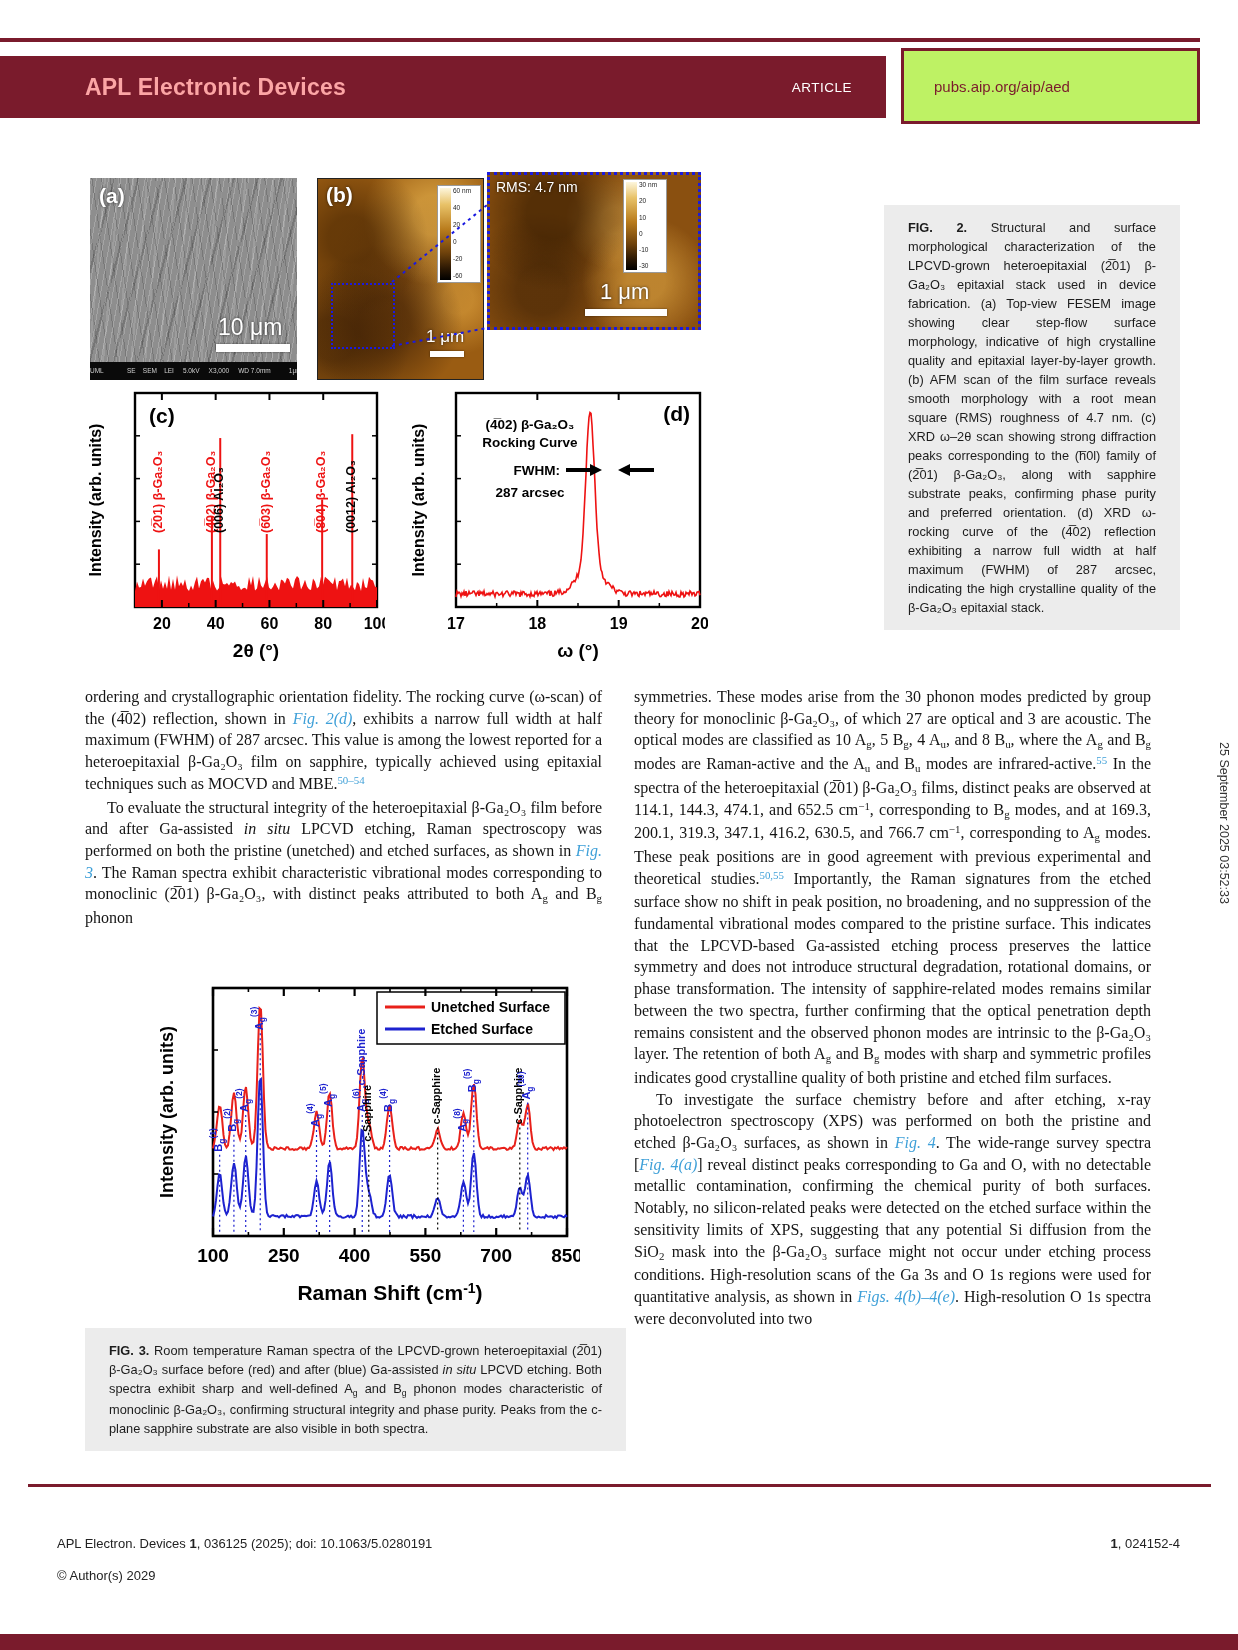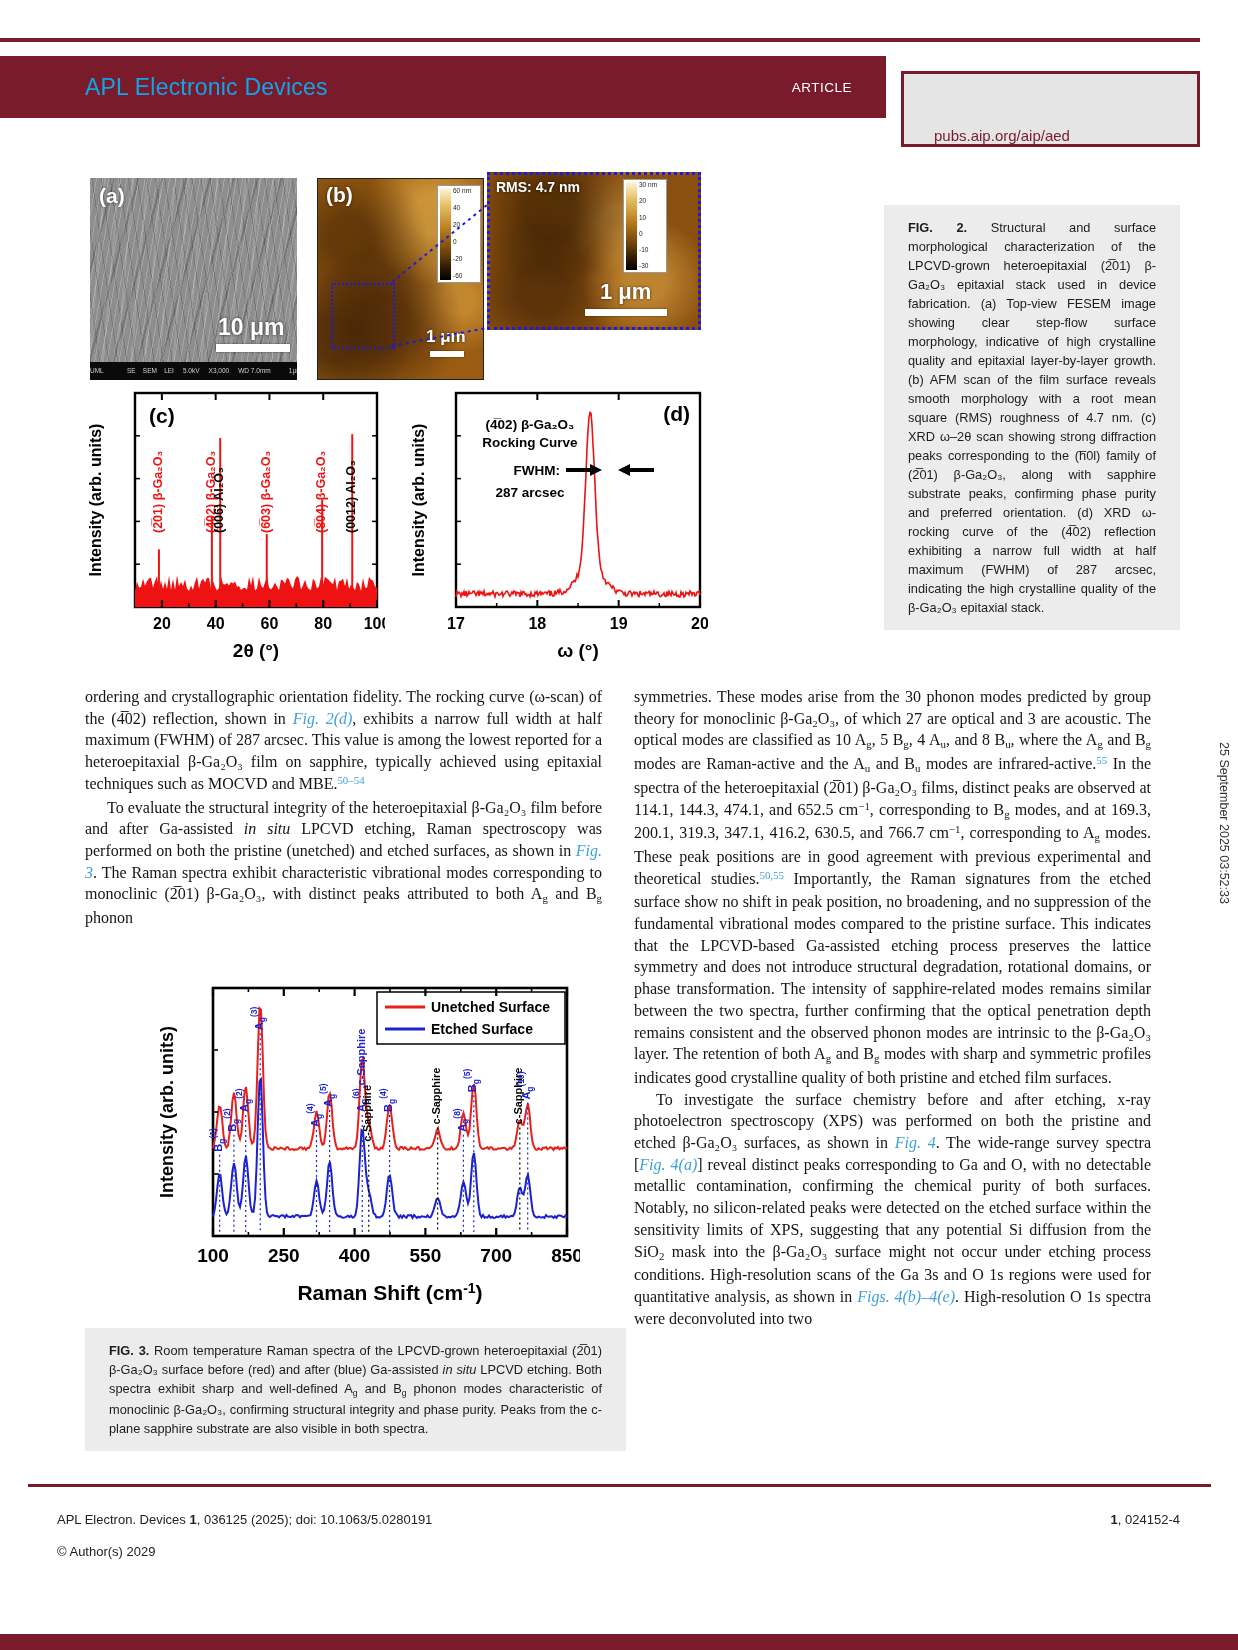--- a/index.html
+++ b/index.html
@@ -3,24 +3,24 @@
 <meta charset="utf-8">
 <style>
   html,body{margin:0;padding:0;background:#ffffff;}
   #page{position:relative;width:1238px;height:1650px;background:#fff;overflow:hidden;
         font-family:"Liberation Serif","DejaVu Serif",serif;color:#111;}
   .sans{font-family:"Liberation Sans","DejaVu Sans",sans-serif;}
   .abs{position:absolute;}
   
   #topline{left:0;top:38px;width:1200px;height:4px;background:#7a1b2c;}
   #band{left:0;top:56px;width:886px;height:62px;background:#7a1b2c;display:flex;align-items:center;}
-  #journal-title{color:#0ea5e9;font-weight:normal;font-size:23px;margin-left:85px;letter-spacing:.2px;}
+  #journal-title{color:#fca5a5;font-weight:bold;font-size:23px;margin-left:85px;letter-spacing:.2px;}
   #article-label{position:absolute;right:34px;color:#fff;font-size:13.5px;letter-spacing:.5px;}
-  #urlbox{left:901px;top:48px;width:293px;height:70px;background:#e5e5e5;border:3px solid #7a1b2c;
-          display:flex;align-items:flex-end;margin-top:23px;}
+  #urlbox{left:901px;top:48px;width:293px;height:70px;background:#bef264;border:3px solid #7a1b2c;
+          display:flex;align-items:center;}
   #urlbox span{color:#7a1b2c;font-size:15px;margin-left:30px;}
   
   .sem{background-color:#8e8e8e;
     background-image:
       repeating-linear-gradient(100deg, rgba(255,255,255,.20) 0 1px, transparent 1px 6px),
       repeating-linear-gradient(82deg, rgba(0,0,0,.16) 0 1px, transparent 1px 9px),
       repeating-linear-gradient(95deg, rgba(255,255,255,.13) 0 2px, transparent 2px 14px),
       repeating-linear-gradient(105deg, rgba(35,35,35,.22) 0 2px, transparent 2px 23px);}
   .afm{background-color:#9a5c12;
     background-image:
@@ -31,40 +31,40 @@
       radial-gradient(circle at 10% 80%, rgba(45,22,2,.55) 0 10%, transparent 35%),
       radial-gradient(circle at 55% 45%, rgba(135,80,18,.85) 0 20%, transparent 55%);}
   .afm2{background-color:#8a5010;
     background-image:
       radial-gradient(circle at 30% 25%, rgba(50,25,0,.6) 0 14%, transparent 42%),
       radial-gradient(circle at 75% 70%, rgba(250,195,85,.45) 0 10%, transparent 34%),
       radial-gradient(circle at 60% 30%, rgba(255,210,110,.35) 0 8%, transparent 30%),
       radial-gradient(circle at 25% 75%, rgba(55,28,4,.55) 0 13%, transparent 40%);}
   .panel-label{color:#fff;font-weight:bold;font-size:21px;font-family:"Liberation Sans",sans-serif;
                text-shadow:0 0 3px rgba(0,0,0,.6);}
-  .scalebar-text{color:#fff;font-weight:bold;font-family:"Liberation Sans",sans-serif;
+  .scalebar-text{color:#fff;font-weight:normal;font-family:"Liberation Sans",sans-serif;
                  text-shadow:0 0 3px rgba(0,0,0,.7);}
   .wbar{background:#fff;box-shadow:0 0 2px rgba(0,0,0,.6);}
   .cbarbox{background:#fff;border:1px solid #999;display:flex;padding:2px;}
   .cbar-grad{width:11px;height:100%;background:linear-gradient(to bottom,#fdf6dc 0%,#e8c268 18%,#b97c1d 45%,#70430c 70%,#2a1703 88%,#000 100%);}
   .cbar-ticks{display:flex;flex-direction:column;justify-content:space-between;margin-left:2px;
               font-family:"Liberation Sans",sans-serif;font-size:6.5px;color:#222;line-height:1;}
   .capbox{background:#ececec;padding:13px 24px;font-family:"Liberation Sans","DejaVu Sans",sans-serif;
           font-size:12.8px;line-height:19px;color:#1c1c1c;text-align:justify;}
   .bodycol{font-size:16px;line-height:21.7px;text-align:justify;color:#141414;}
   .bodycol p{margin:0;}
   .bodycol p.ind{text-indent:22px;}
   .seg-i{font-style:italic;}
   .seg-bd{font-weight:bold;}
   .seg-l{color:#3fa0d8;font-style:italic;}
   .seg-ls{color:#3fa0d8;font-size:68%;position:relative;top:-5px;}
   .seg-s{font-size:68%;position:relative;top:-5px;}
   .seg-sb{font-size:68%;position:relative;top:3px;}
   #footrule{left:28px;top:1484px;width:1183px;height:3px;background:#7a1b2c;}
-  .foot{font-family:"Liberation Sans",sans-serif;font-size:13px;color:#222;}
+  .foot{font-family:"Liberation Sans",sans-serif;font-size:13px;color:#222;margin-top:24px;}
   #bottomband{left:0;top:1634px;width:1238px;height:16px;background:#7a1b2c;}
   #stamp{left:1231px;top:742px;transform:rotate(90deg);transform-origin:0 0;
          font-family:"Liberation Sans",sans-serif;font-size:12.5px;color:#333;white-space:nowrap;}
   svg text{font-family:"Liberation Sans","DejaVu Sans",sans-serif;}
 </style>
 </head>
 <body>
 
 <div id="page">
 

